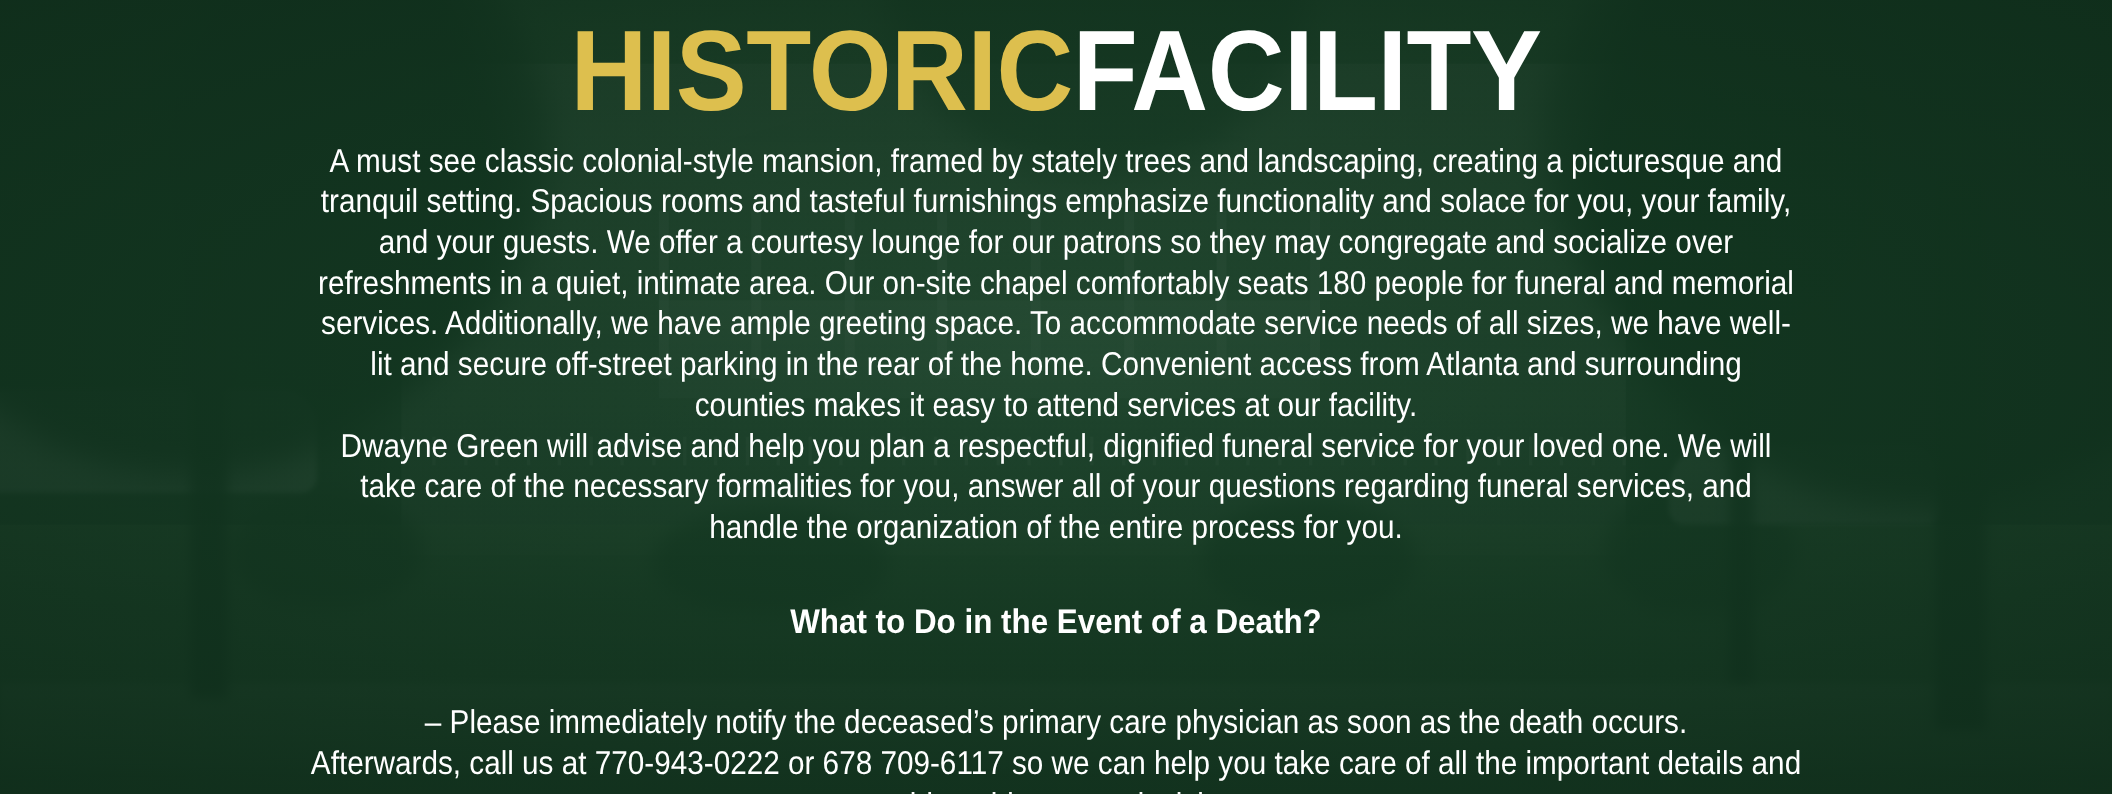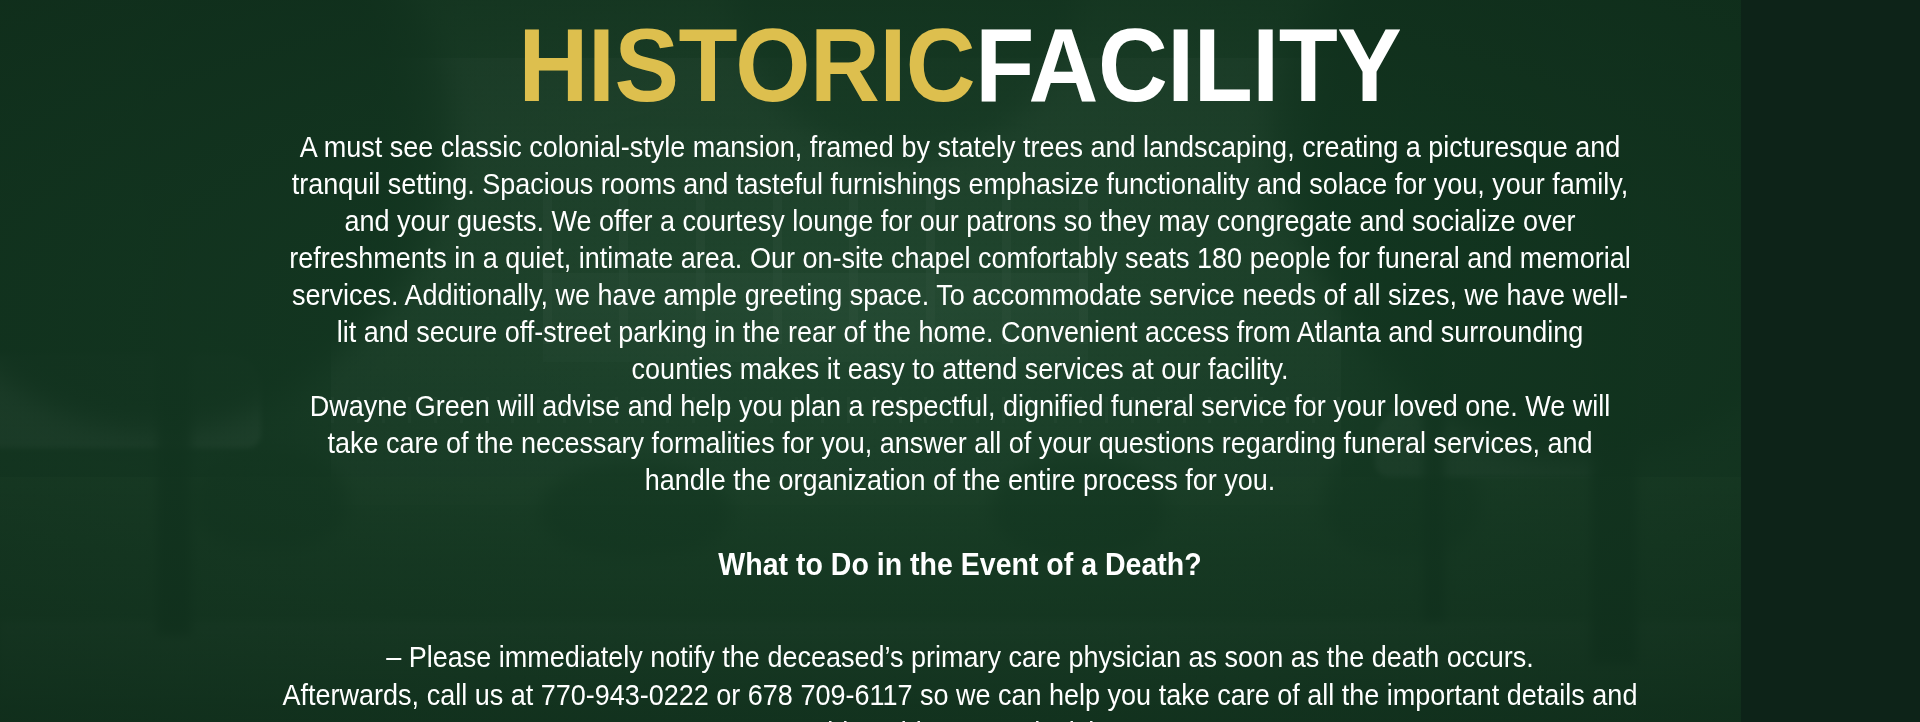--- a/index.html
+++ b/index.html
@@ -7,21 +7,21 @@
     margin: 0;
     padding: 0;
     background: #0d2318;
   }
   body {
     font-family: "Liberation Sans", "DejaVu Sans", sans-serif;
   }
 
   .hero {
     position: relative;
-    width: 1741px;
+    width: 1920px;
     height: 722px;
     overflow: hidden;
     background-color: #14532d;
     isolation: isolate;
   }
 
   
   .photo {
     position: absolute;
     inset: 0;

